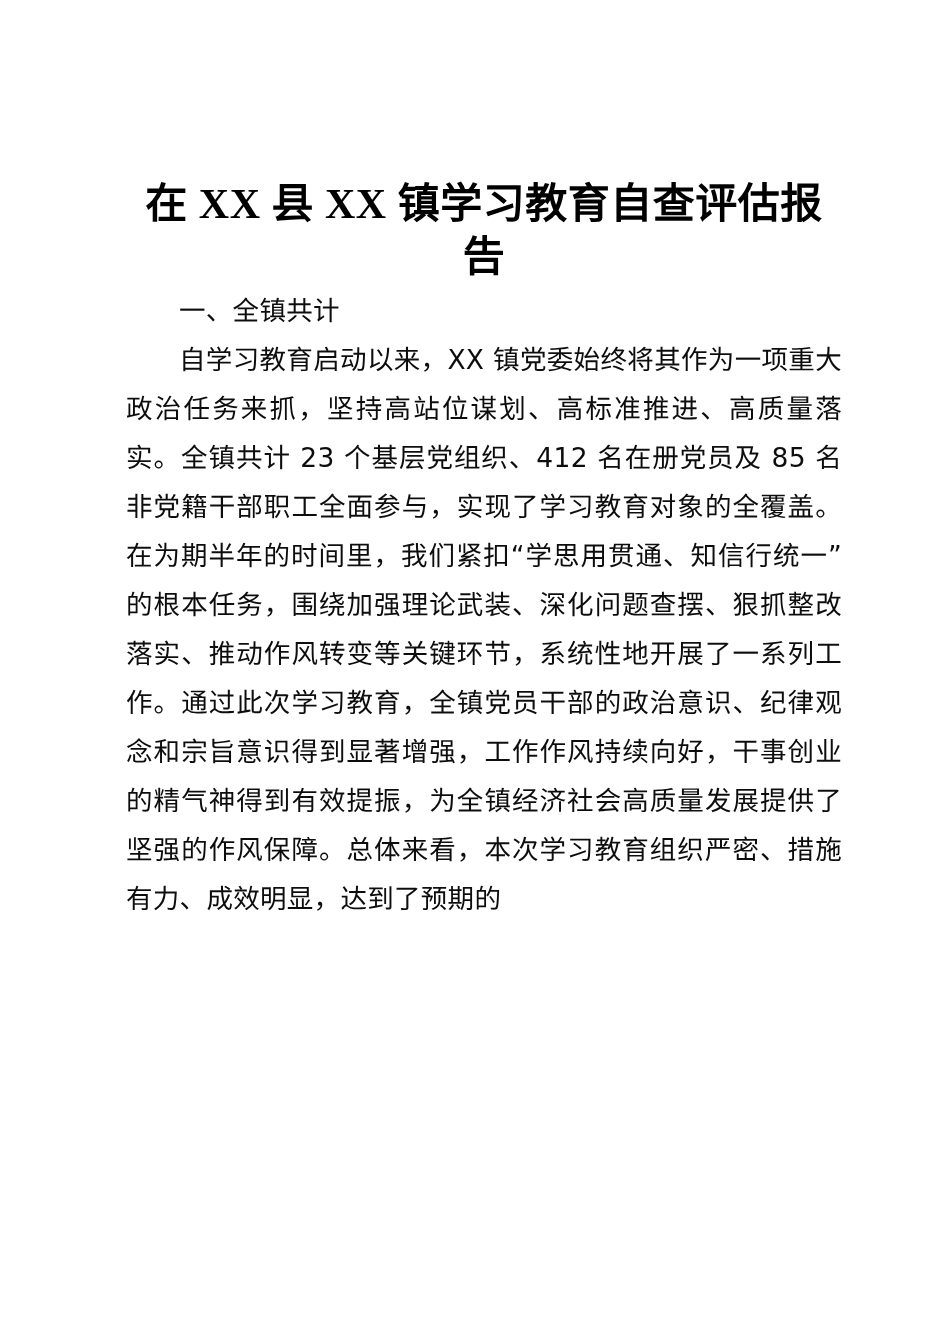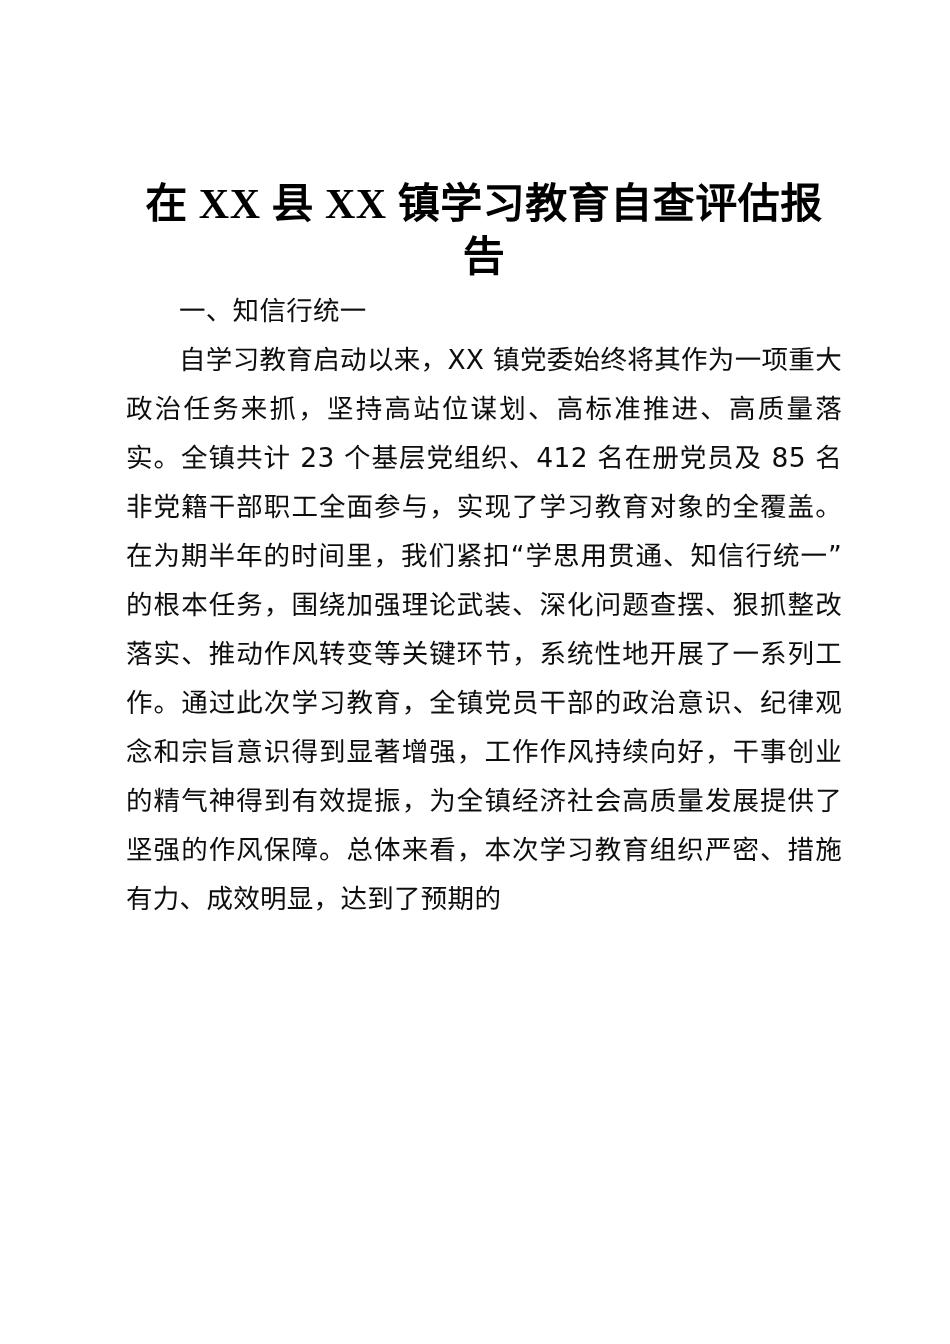--- a/index.html
+++ b/index.html
@@ -46,16 +46,16 @@
   }
 </style>
 </head>
 <body>
 
 <div class="page">
   <h1 class="doc-title">
     <span>在 XX 县 XX 镇学习教育自查评估报告</span><br>
   </h1>
   <div class="doc-body">
-      <p class="para heading">一、知信行统一</p>
+      <p class="para heading">一、全镇共计</p>
       <p class="para">自学习教育启动以来，XX 镇党委始终将其作为一项重大政治任务来抓，坚持高站位谋划、高标准推进、高质量落实。全镇共计 23 个基层党组织、412 名在册党员及 85 名非党籍干部职工全面参与，实现了学习教育对象的全覆盖。在为期半年的时间里，我们紧扣“学思用贯通、知信行统一”的根本任务，围绕加强理论武装、深化问题查摆、狠抓整改落实、推动作风转变等关键环节，系统性地开展了一系列工作。通过此次学习教育，全镇党员干部的政治意识、纪律观念和宗旨意识得到显著增强，工作作风持续向好，干事创业的精气神得到有效提振，为全镇经济社会高质量发展提供了坚强的作风保障。总体来看，本次学习教育组织严密、措施有力、成效明显，达到了预期的</p>
     </div>
 </div>
 
 </body></html>

